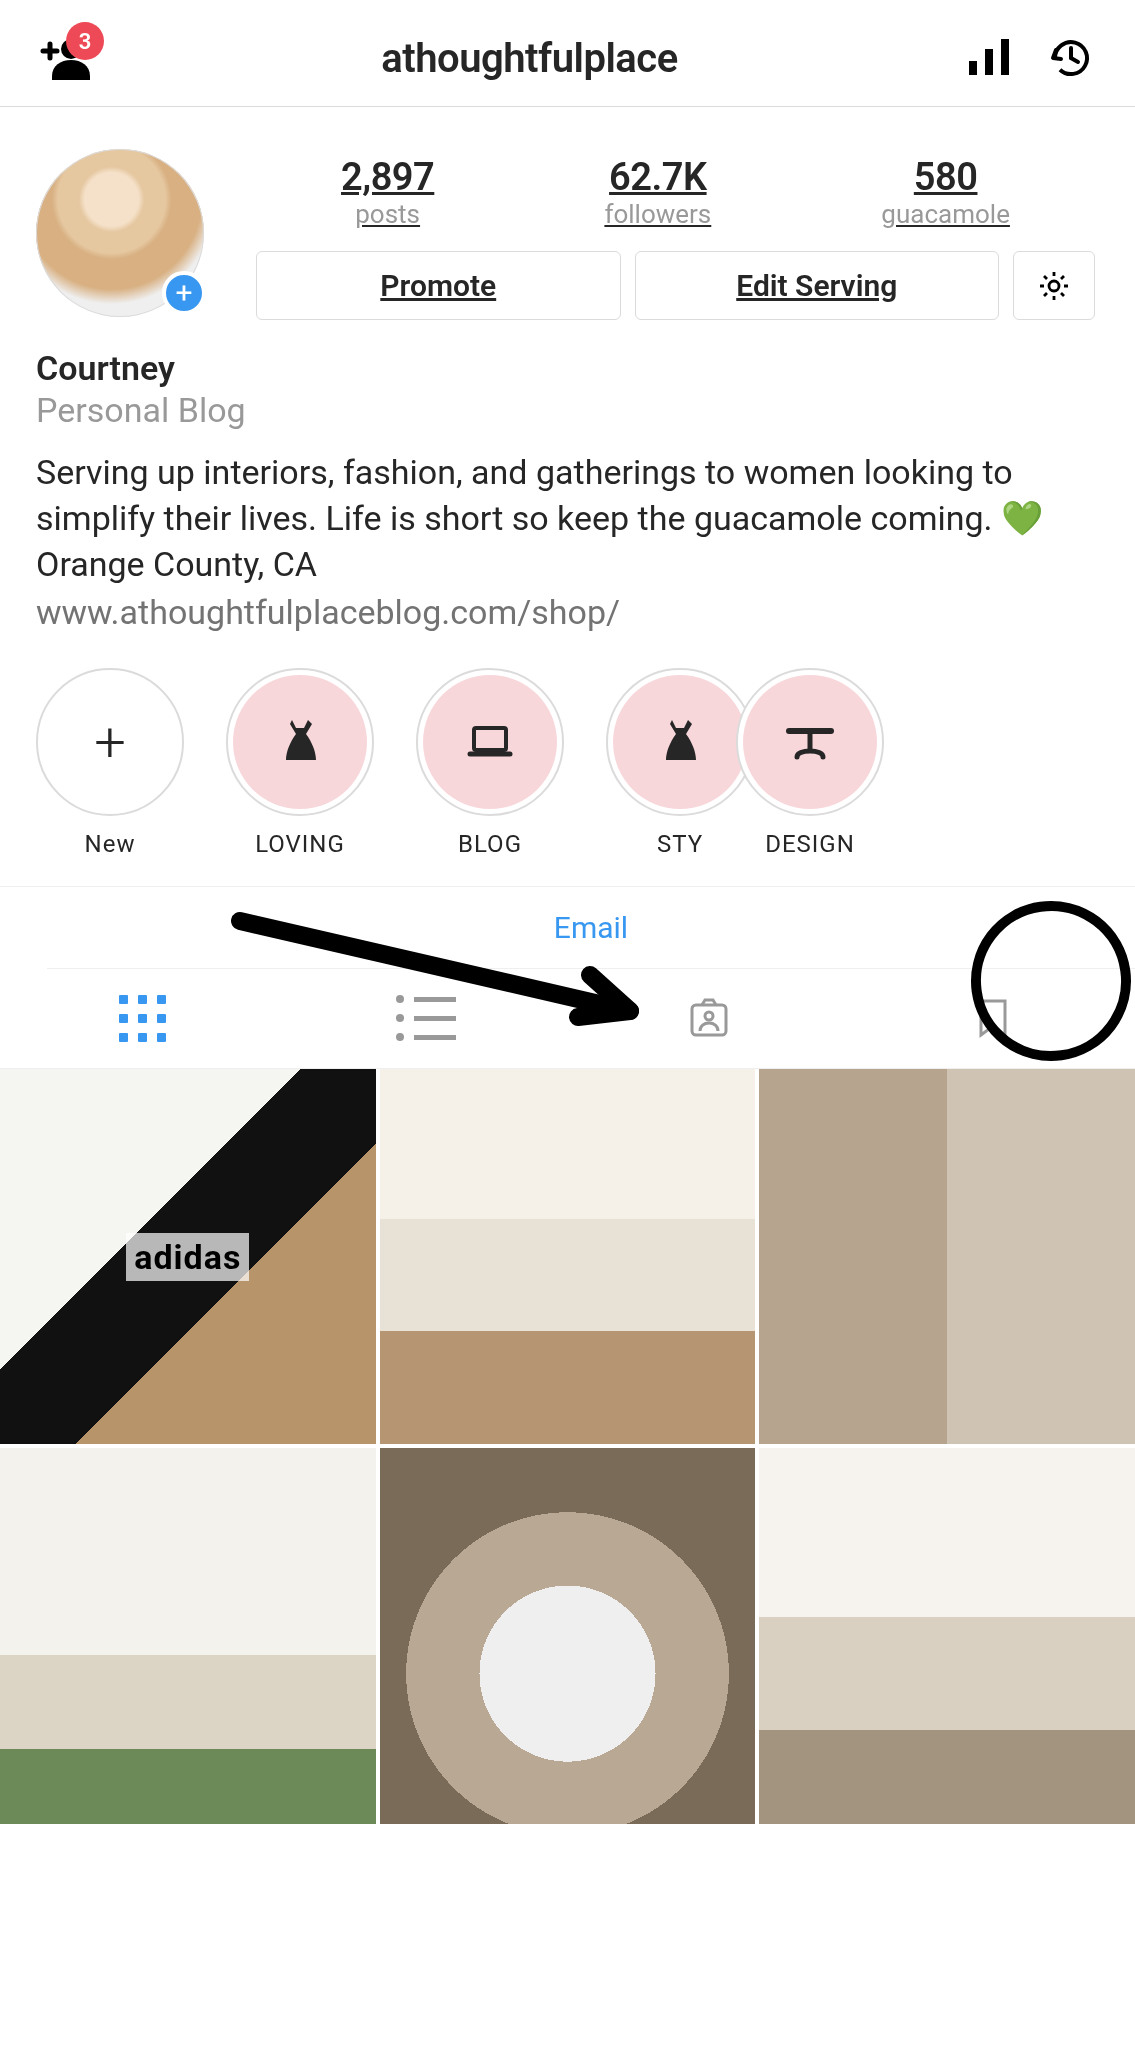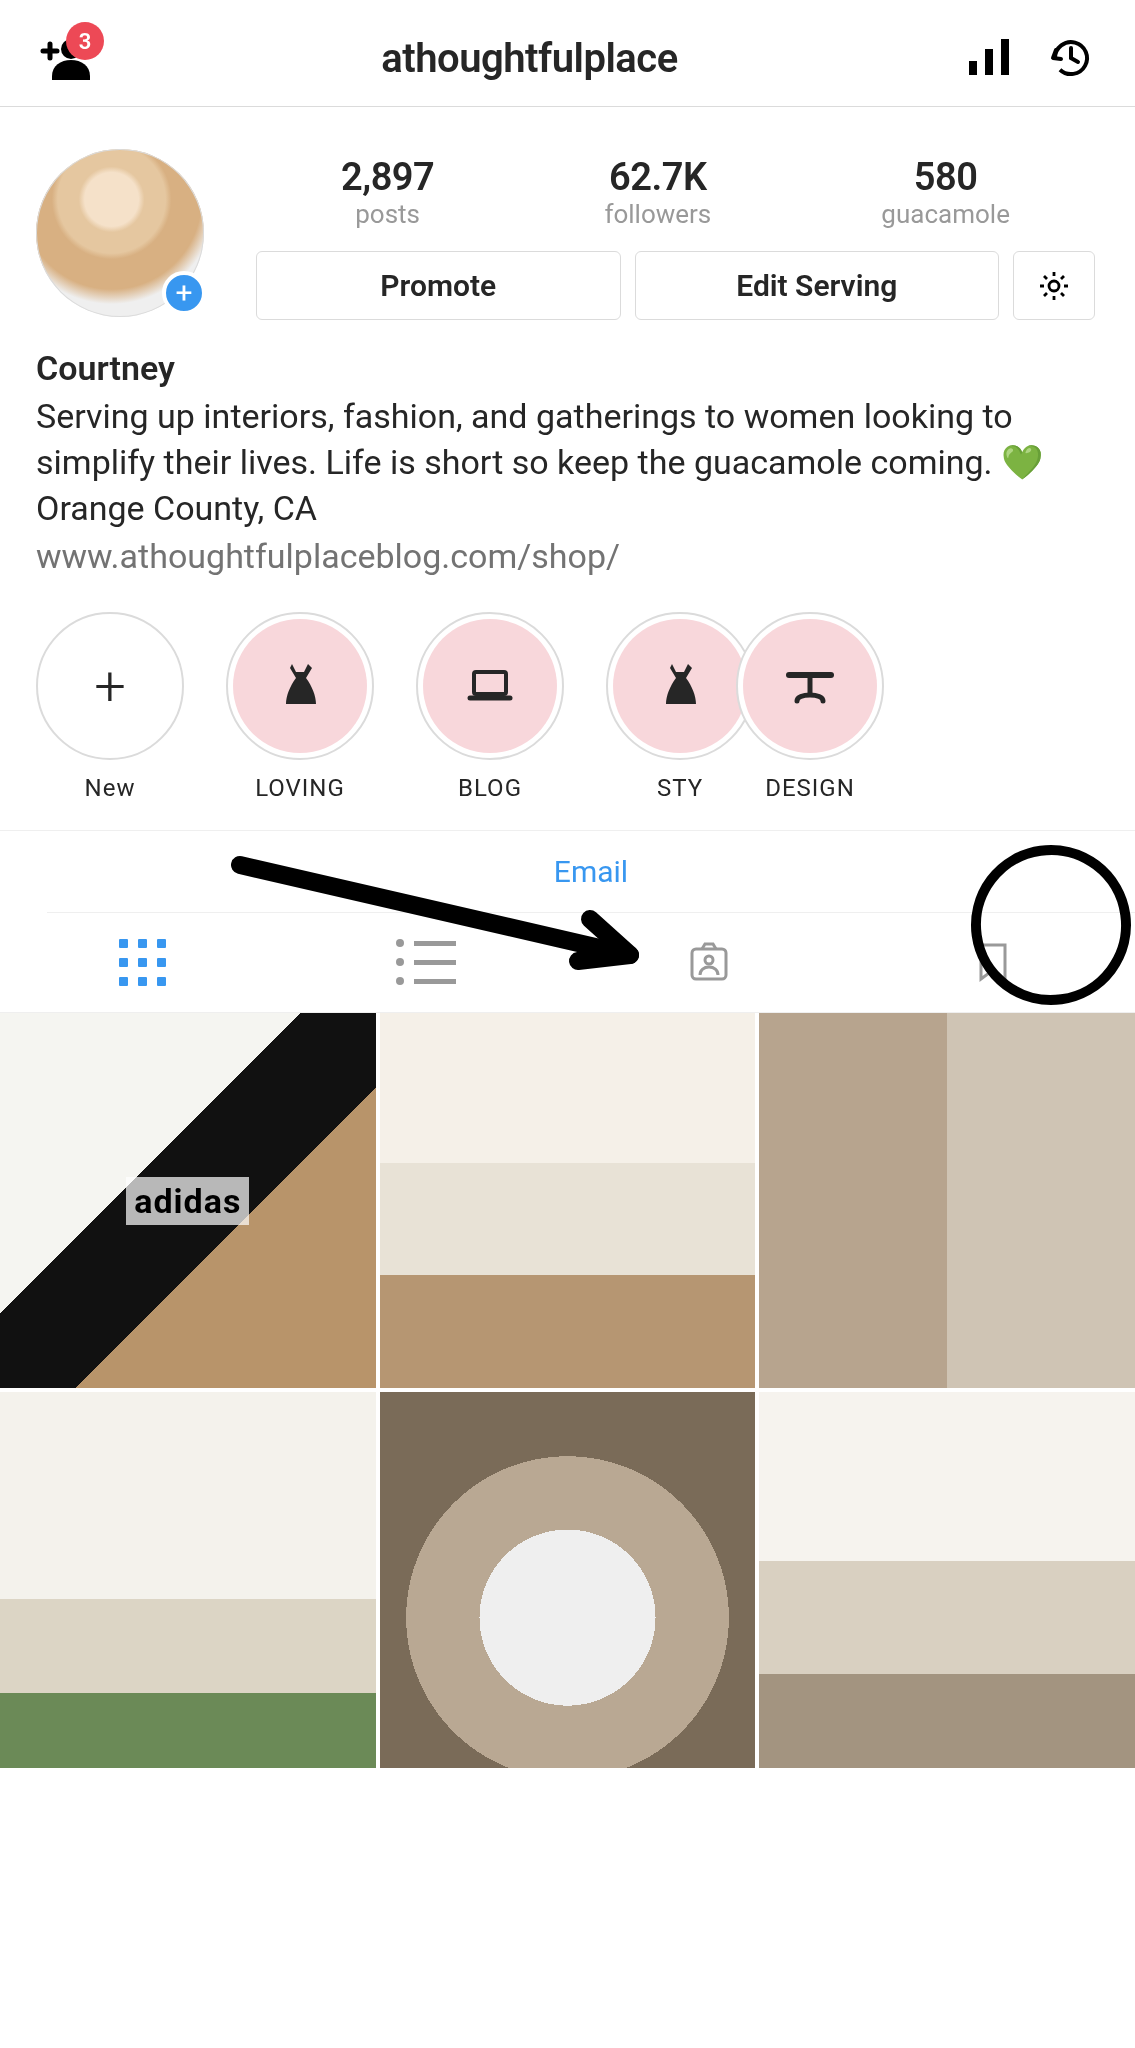--- a/index.html
+++ b/index.html
@@ -55,21 +55,21 @@
     box-shadow: inset 0 0 0 1px #dbdbdb;
   }
   .avatar-plus {
     position: absolute; right: -2px; bottom: 2px;
     width: 44px; height: 44px; border-radius: 50%;
     background: #3897f0; color:#fff;
     display:flex; align-items:center; justify-content:center;
     border: 4px solid #fff;
     font-size: 30px; line-height: 1;
   }
-  .profile-right { flex: 1; padding-top: 6px; }
+  .profile-right { flex: 1; padding-top: 6px; text-decoration: underline; }
   .stats-row { display:flex; justify-content: space-around; margin-bottom: 22px; padding: 0 4px; }
   .stat { text-align:center; }
   .stat-val { font-size: 38px; font-weight: 600; letter-spacing: -0.5px;}
   .stat-lbl { font-size: 26px; color: #999; }
 
   .action-row { display:flex; gap: 14px; padding: 0 4px; }
   .btn {
     border: 1px solid #dbdbdb;
     background: #fff;
     border-radius: 6px;
@@ -79,21 +79,21 @@
     display: flex; align-items: center; justify-content: center;
   }
   .btn-wide { flex:1; }
   .btn-square { width: 82px; flex: 0 0 82px; }
   .btn-square svg { width: 34px; height: 34px; }
 
   
   .bio { padding: 28px 36px 0 36px; }
   .bio-name { font-size: 34px; font-weight: 600; }
   .bio-cat { font-size: 34px; color: #999; margin-top: 2px; }
-  .bio-text { font-size: 34px; line-height: 1.35; margin-top: 6px; }
+  .bio-text { font-size: 34px; line-height: 1.35; margin-top: 20px; }
   .bio-emoji { color: #4cd964; }
   .bio-link { font-size: 34px; color: #737373; margin-top: 4px; }
 
   
   .highlights {
     display: flex;
     gap: 42px;
     padding: 36px 36px 28px 36px;
     overflow: hidden;
     border-bottom: 1px solid #efefef;
@@ -244,20 +244,21 @@
               <path d="M17 3v4M17 27v4M3 17h4M27 17h4M7 7l3 3M24 24l3 3M27 7l-3 3M10 24l-3 3"></path>
             </g>
           </svg>
       </div>
     </div>
   </div>
 </div>
 
 <div class="bio">
   <div class="bio-name">Courtney</div>
+  <div class="bio-cat">Personal Blog</div>
   <div class="bio-text">
     <span>Serving up interiors, fashion, and gatherings to women looking to simplify their lives. Life is short so keep the guacamole coming. </span><span class="bio-emoji">💚</span><span>Orange County, CA</span>
   </div>
   <div class="bio-link">www.athoughtfulplaceblog.com/shop/</div>
 </div>
 
 <div class="highlights">
   <div class="highlight">
     <div class="hl-circle new">
         <span class="plus-sign">+</span>

